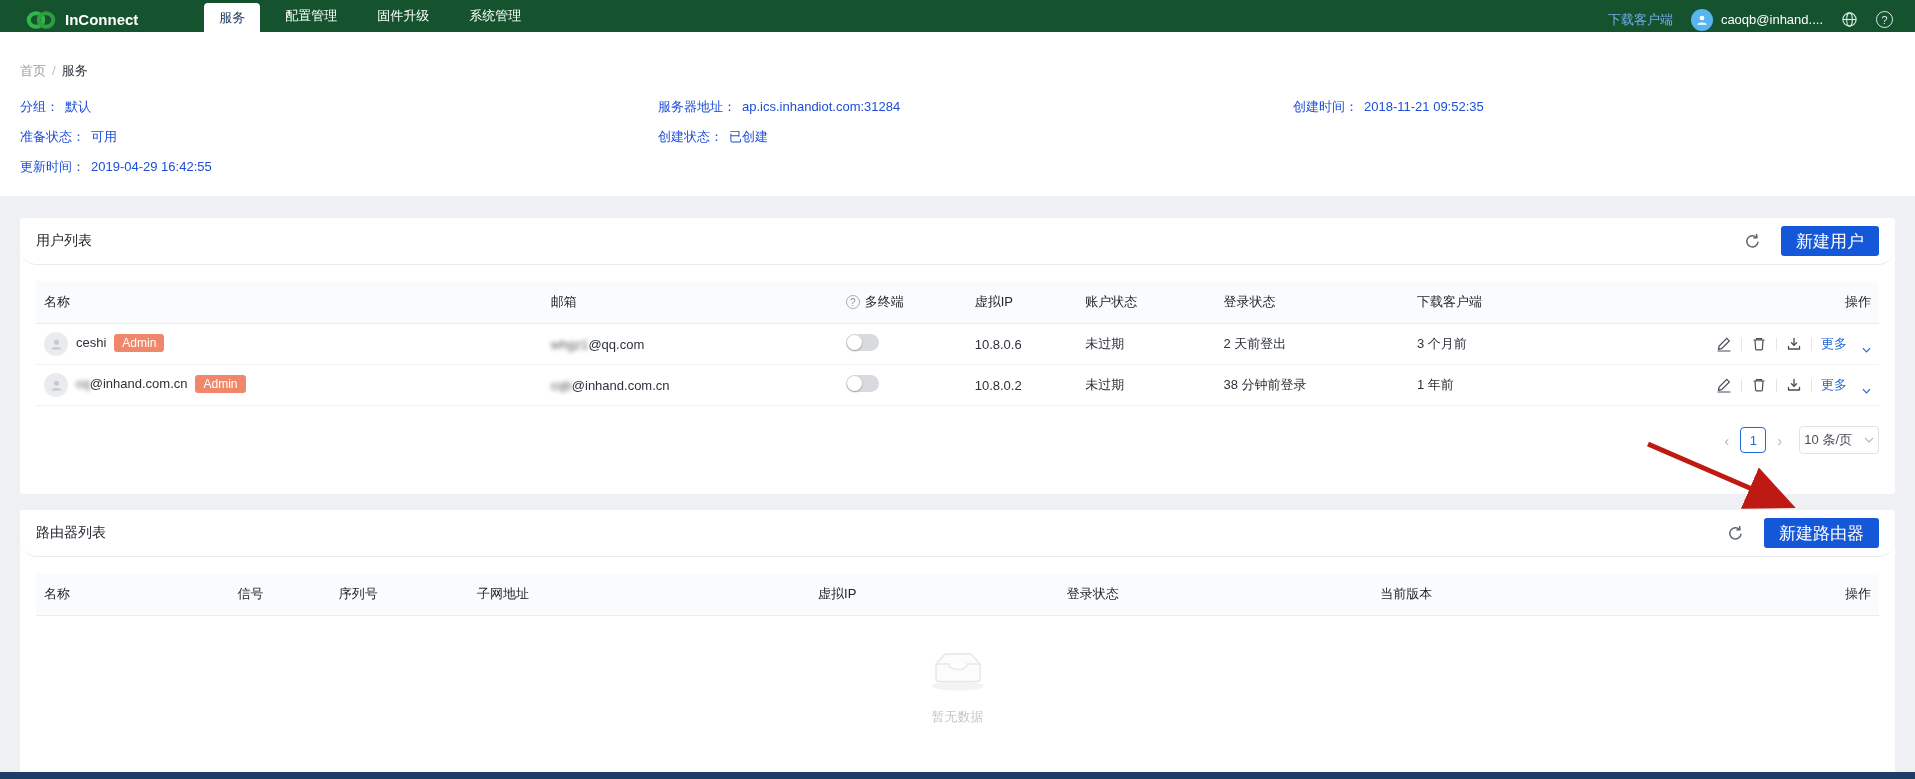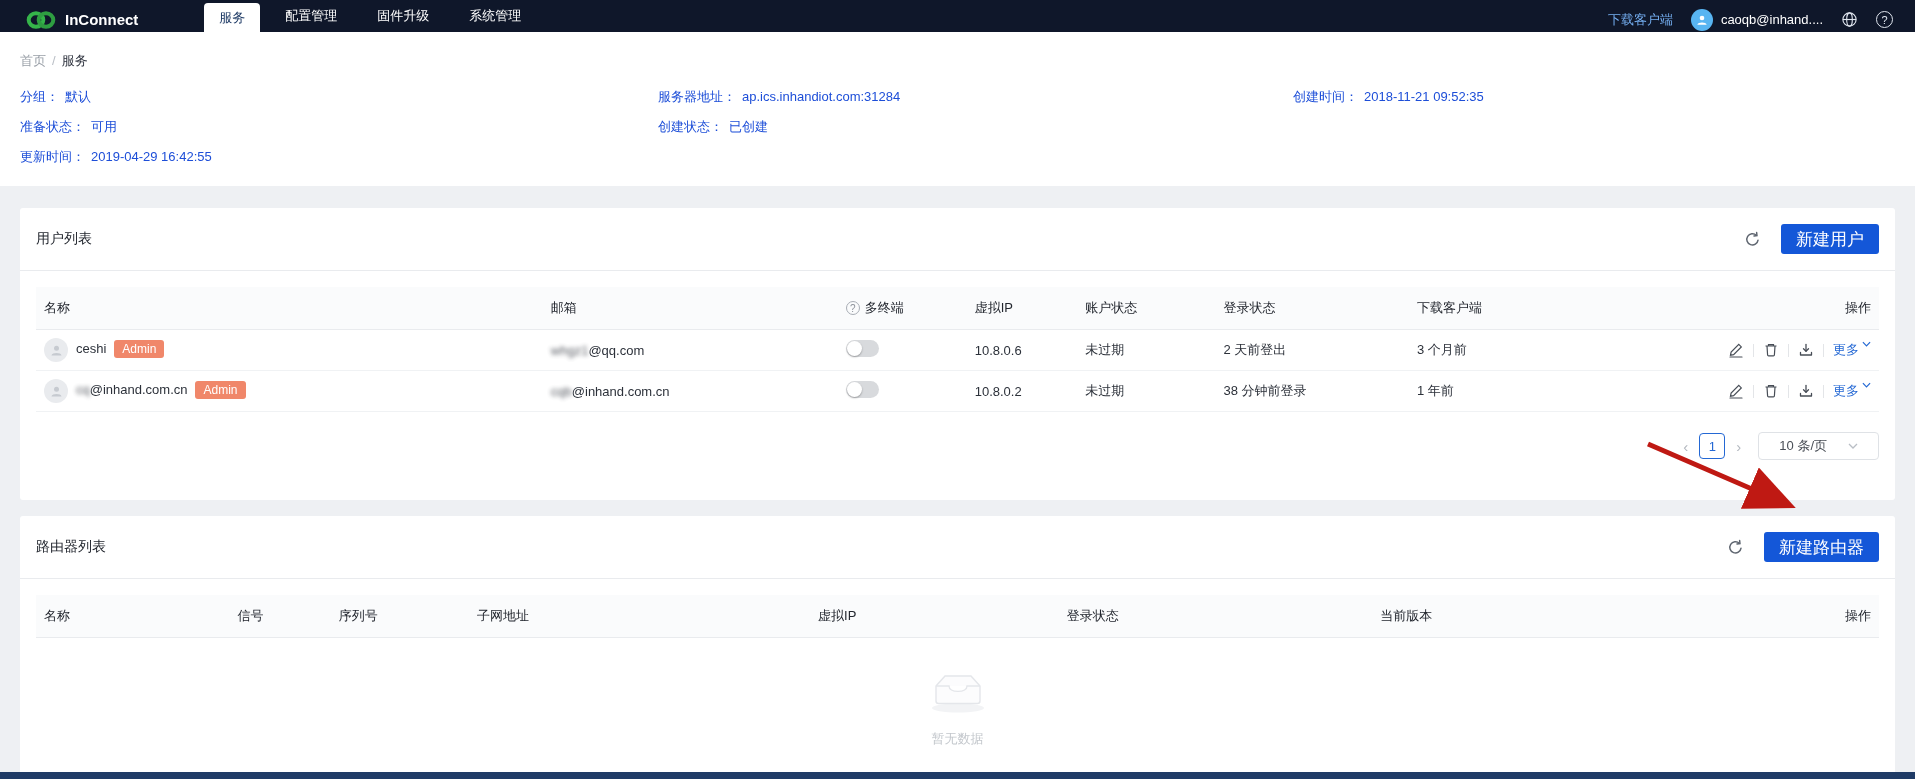--- a/index.html
+++ b/index.html
@@ -2,68 +2,68 @@
 <html><head>
 <meta charset="utf-8">
 <style>
   * { box-sizing: border-box; margin: 0; padding: 0; }
   html,body { width:1915px; height:779px; overflow:hidden; }
   body {
     font-family:"Liberation Sans","DejaVu Sans",sans-serif;
     background:#eef0f3; color:#2c313a; position:relative; font-size:13px;
   }
   
-  .navbar { height:32px; background:#0f172a; display:flex; align-items:stretch; color:#fff; padding:7px 22px 0 26px; }
+  .navbar { height:32px; background:#14532d; display:flex; align-items:stretch; color:#fff; padding:7px 22px 0 26px; }
   .brand { display:flex; align-items:center; gap:9px; font-weight:bold; font-size:15px; cursor:pointer; }
   .tabs { display:flex; margin-left:66px; align-items:flex-end; gap:10px; }
   .tab { padding:0 15px; height:32px; line-height:32px; font-size:13px; color:#fff; cursor:pointer; white-space:nowrap; }
   .tab.active { background:#fff; color:#1f3b66; height:29px; line-height:29px; border-radius:4px 4px 0 0; }
   .nav-right { margin-left:auto; display:flex; align-items:center; gap:18px; font-size:13px; }
   .dl-link { color:#74aef0; cursor:pointer; }
   .userchip { display:flex; gap:8px; align-items:center; cursor:pointer; }
   .avatar-sm { width:22px; height:22px; border-radius:50%; background:#58b5f2; display:flex; align-items:center; justify-content:center; }
   .nav-icon { color:#dfe5ee; display:flex; align-items:center; cursor:pointer; }
   .help-circle { width:17px; height:17px; border:1.3px solid #dfe5ee; border-radius:50%; color:#dfe5ee; font-size:11px; display:flex; align-items:center; justify-content:center; cursor:pointer; }
   
-  .info-sec { background:#fff; padding:20px 20px 14px; }
+  .info-sec { background:#fff; padding:30px 20px 14px; }
   .breadcrumb { font-size:13px; color:#9aa0a8; margin-bottom:12px; }
   .breadcrumb .bc-home { cursor:pointer; }
   .breadcrumb .bc-sep { margin:0 6px; color:#b9bec5; }
   .breadcrumb .bc-cur { color:#303540; }
   .info-grid { display:grid; grid-template-columns:638px 635px 1fr; color:#1d4ed8; }
   .info-line { height:30px; line-height:30px; white-space:nowrap; }
   .info-line .val { margin-left:6px; }
   
   .content { padding:22px 20px 0; }
   .card { background:#fff; border-radius:3px; margin-bottom:16px; }
-  .card-head { height:63px; display:flex; align-items:center; padding:0 16px; border-bottom:1px solid #e9ebee; }
+  .card-head { height:47px; display:flex; align-items:center; padding:0 16px; border-bottom:1px solid #e9ebee;border-radius:17px; }
   .card-title { font-size:14px; color:#22262e; font-weight:500; }
   .head-right { margin-left:auto; display:flex; align-items:center; gap:20px; }
   .icon-btn { color:#5f6670; display:flex; align-items:center; cursor:pointer; background:none; border:none; }
   .btn-primary { background:#1457d8; color:#fff; border:none; border-radius:3px; height:30px; padding:0 15px; font-size:17px; cursor:pointer; white-space:nowrap; }
   .card-body { padding:16px 16px 40px; }
   .card-body.router { padding-bottom:0; }
   table { width:100%; border-collapse:collapse; table-layout:fixed; font-size:13px; color:#2c313a; }
   thead th { background:#fafbfc; text-align:left; font-weight:normal; color:#22262e; padding:12px 8px; border-bottom:1px solid #e9ebee; white-space:nowrap; }
   tbody td { padding:8px 8px; border-bottom:1px solid #f0f2f4; vertical-align:middle; white-space:nowrap; overflow:hidden; }
   th.col-actions, td.col-actions { text-align:right; }
   .th-flex { display:inline-flex; align-items:center; gap:5px; }
   .qmark { width:14px; height:14px; border:1px solid #a8adb5; border-radius:50%; color:#8b9099; font-size:10px; display:inline-flex; align-items:center; justify-content:center; }
   .avatar { width:24px; height:24px; border-radius:50%; background:#e9ebee; display:inline-flex; align-items:center; justify-content:center; margin-right:8px; vertical-align:middle; }
   .badge { background:#f0876a; color:#fff; font-size:12px; padding:2px 8px; border-radius:3px; margin-left:8px; }
   .blur { filter:blur(2.3px); opacity:.8; }
   .switch { position:relative; width:33px; height:17px; border-radius:9px; background:#d8dadd; display:inline-block; cursor:pointer; }
   .switch .knob { position:absolute; left:1px; top:1px; width:15px; height:15px; border-radius:50%; background:#fff; box-shadow:0 1px 2px rgba(0,0,0,.3); }
   .act-icon { display:inline-flex; width:16px; height:16px; color:#474d56; vertical-align:middle; cursor:pointer; }
   .act-sep { display:inline-block; width:1px; height:13px; background:#e3e5e8; margin:0 9px; vertical-align:middle; }
-  .more-link { color:#2468d4; display:inline-flex; align-items:flex-start; gap:3px; cursor:pointer; vertical-align:middle; }
+  .more-link { color:#2468d4; display:inline-flex; align-items:flex-end; gap:15px; cursor:pointer; vertical-align:middle; }
   .pagination { display:flex; justify-content:flex-end; align-items:center; margin-top:20px; gap:8px; }
   .pg-arrow { font-size:15px; color:#b3b8bf; padding:0 3px; cursor:pointer; }
   .pg-page { min-width:26px; height:26px; border:1px solid #2468d4; color:#2468d4; border-radius:4px; display:flex; align-items:center; justify-content:center; cursor:pointer; }
-  .pg-size { height:28px; border:1px solid #dfe2e6; border-radius:4px; padding:0 20px; display:flex; align-items:center; gap:21px; color:#4a4f57; margin-left:6px; cursor:pointer; }
+  .pg-size { height:28px; border:1px solid #dfe2e6; border-radius:4px; padding:0 4px; display:flex; align-items:center; gap:12px; color:#4a4f57; margin-left:6px; cursor:pointer; }
   .pg-size .chev { color:#b9bec5; display:flex; }
   .empty-wrap { display:flex; flex-direction:column; align-items:center; padding:30px 0 62px; }
   .empty-text { margin-top:16px; color:#c3c7cc; font-size:13px; }
   
   .red-arrow { position:absolute; left:1632px; top:434px; width:182px; height:90px; pointer-events:none; z-index:6; }
   .footer-strip { position:absolute; left:0; right:0; bottom:0; height:7px; background:#1f3b66; }
 </style>
 </head>
 <body>
 

